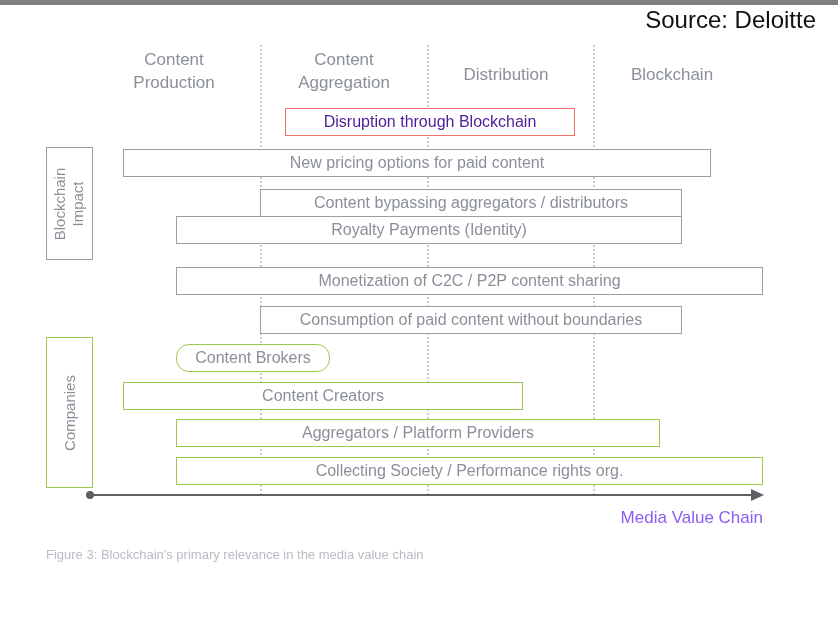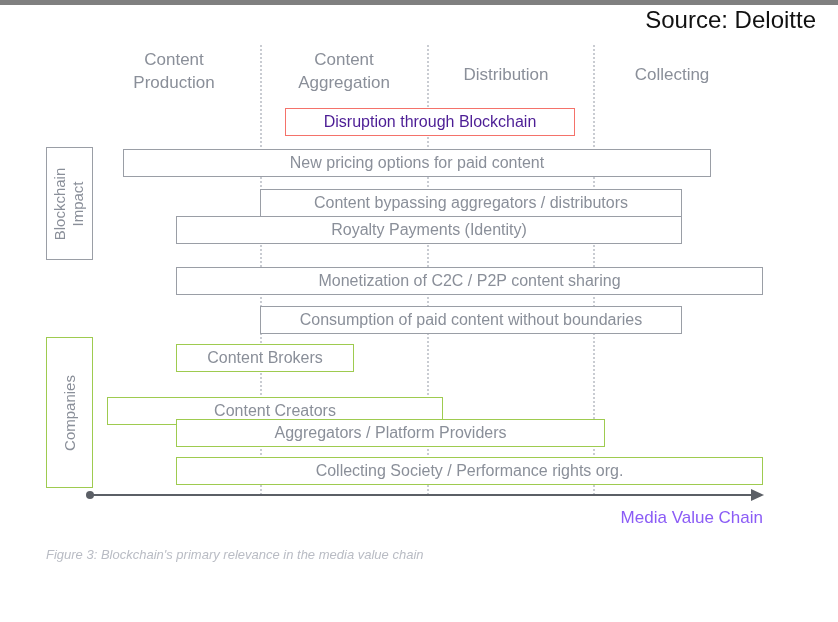--- a/index.html
+++ b/index.html
@@ -104,39 +104,38 @@
     color:#8b5cf6;
     white-space:nowrap;
   }
 
   .caption{
     position:absolute;
     left:46px;top:547px;
     font-size:13px;
     color:#b9bcc4;
     white-space:nowrap;
-    font-style:italic;
   }
 </style>
 </head>
 <body>
 
 <div id="root">
 
   <div class="topbar"></div>
 
   <div class="source">Source: Deloitte</div>
 
   <div id="columns-layer">
       <div class="col-head" style="left: 99px; top: 48px; width: 150px;">Content
 Production</div>
       <div class="col-head" style="left: 264px; top: 48px; width: 160px;">Content
 Aggregation</div>
       <div class="col-head" style="left: 431px; top: 63px; width: 150px;">Distribution</div>
-      <div class="col-head" style="left: 592px; top: 63px; width: 160px;">Collecting</div>
+      <div class="col-head" style="left: 592px; top: 63px; width: 160px;">Blockchain</div>
     </div>
   <div id="dividers-layer">
       <div class="divider" style="left: 260px; top: 45px; height: 450px;"></div>
       <div class="divider" style="left: 427px; top: 45px; height: 450px;"></div>
       <div class="divider" style="left: 593px; top: 45px; height: 450px;"></div>
     </div>
   <div id="groups-layer">
       <div class="group-box" style="left: 46px; top: 147px; width: 47px; height: 113px;">
         <div class="group-label">Blockchain
 Impact</div>
@@ -145,23 +144,23 @@
         <div class="group-label">Companies</div>
       </div>
     </div>
   <div id="bars-layer">
       <div class="bar red" style="left: 285px; top: 108px; width: 290px;">Disruption through Blockchain</div>
       <div class="bar" style="left: 123px; top: 149px; width: 588px;">New pricing options for paid content</div>
       <div class="bar" style="left: 260px; top: 189px; width: 422px;">Content bypassing aggregators / distributors</div>
       <div class="bar" style="left: 176px; top: 216px; width: 506px;">Royalty Payments (Identity)</div>
       <div class="bar" style="left: 176px; top: 267px; width: 587px;">Monetization of C2C / P2P content sharing</div>
       <div class="bar" style="left: 260px; top: 306px; width: 422px;">Consumption of paid content without boundaries</div>
-      <div class="bar green" style="left: 176px; top: 344px; width: 178px;">Content Brokers</div>
-      <div class="bar green" style="left: 107px; top: 382px; width: 336px; margin-top: 15px;">Content Creators</div>
-      <div class="bar green" style="left: 176px; top: 419px; width: 429px;">Aggregators / Platform Providers</div>
+      <div class="bar green" style="left: 176px; top: 344px; width: 154px; border-radius: 13px;">Content Brokers</div>
+      <div class="bar green" style="left: 123px; top: 382px; width: 400px;">Content Creators</div>
+      <div class="bar green" style="left: 176px; top: 419px; width: 484px;">Aggregators / Platform Providers</div>
       <div class="bar green" style="left: 176px; top: 457px; width: 587px;">Collecting Society / Performance rights org.</div>
     </div>
 
   <div id="axis-layer">
       <div class="axis-dot" style="left: 86px; top: 491px;"></div>
       <div class="axis-line" style="left: 90px; top: 494px; width: 663px;"></div>
       <div class="axis-head" style="left: 751px; top: 489px;"></div>
       <div class="axis-title" style="left: 90px; top: 508px; width: 673px;">Media Value Chain</div>
     </div>
 

